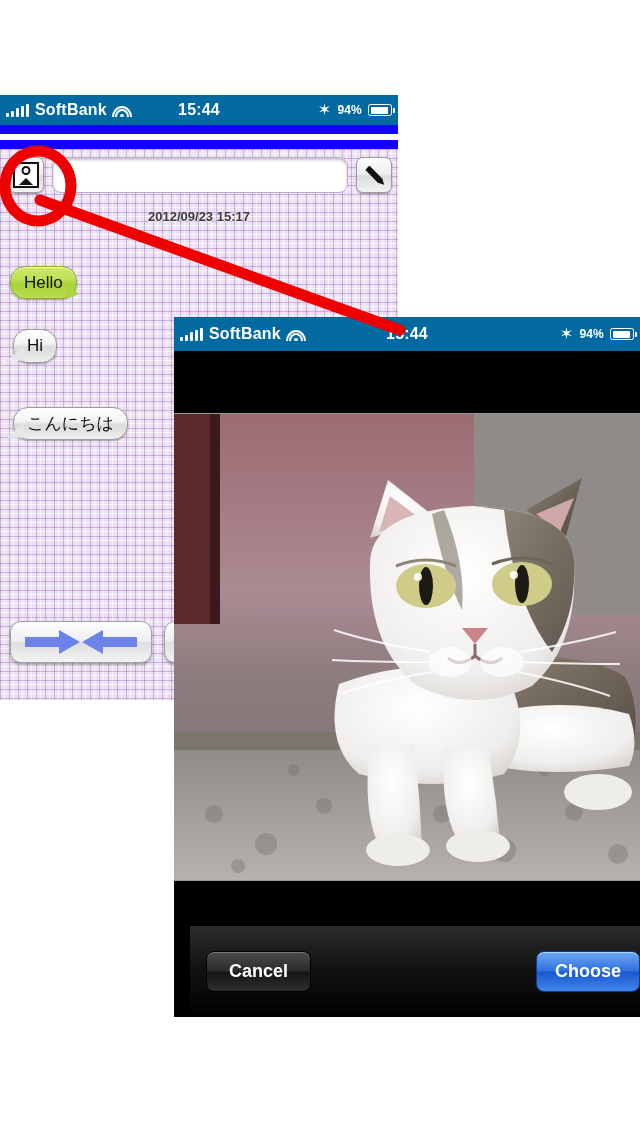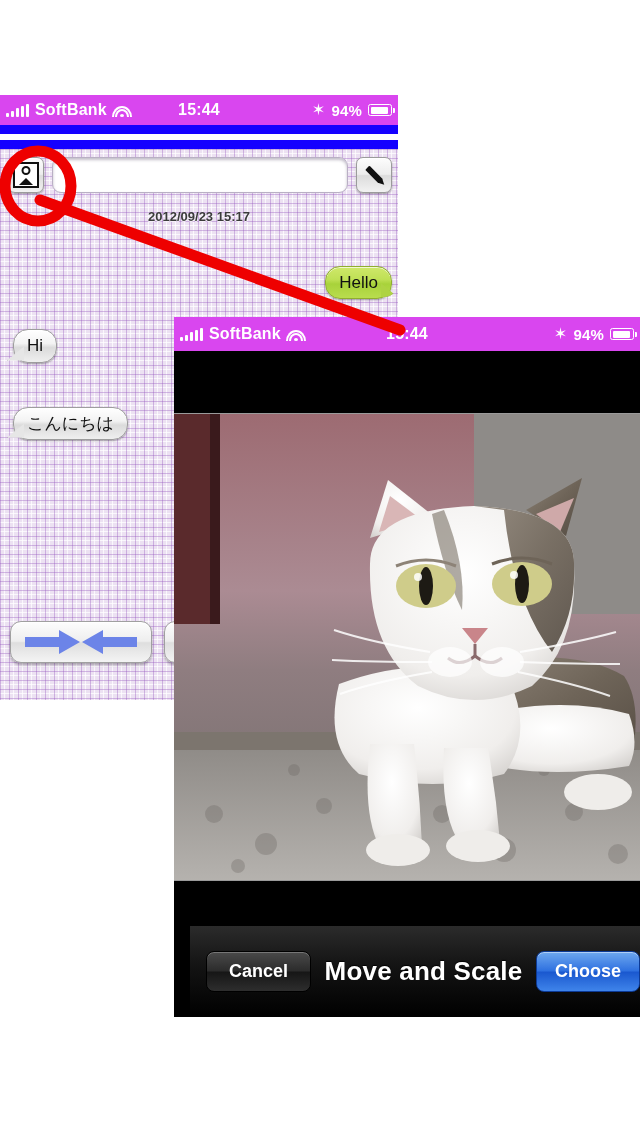--- a/index.html
+++ b/index.html
@@ -2,39 +2,39 @@
 <html><head>
 <meta charset="utf-8">
 <style>
   html,body{margin:0;padding:0;background:#ffffff;}
   body{width:640px;height:1136px;position:relative;overflow:hidden;
        font-family:"Liberation Sans","DejaVu Sans",sans-serif;}
 
   
   #screen1{position:absolute;left:0;top:95px;width:398px;height:605px;overflow:hidden;background:#fff;}
 
-  .statusbar{position:relative;height:30px;background:#d946ef;color:#fff;
+  .statusbar{position:relative;height:30px;background:#0369a1;color:#fff;
              display:flex;align-items:center;font-size:16px;font-weight:bold;letter-spacing:.2px;}
   .sb-left{display:flex;align-items:center;gap:6px;padding-left:6px;}
   .sb-center{position:absolute;left:0;right:0;text-align:center;font-size:16px;font-weight:bold;}
   .sb-right{margin-left:auto;display:flex;align-items:center;gap:6px;padding-right:6px;position:relative;z-index:2;}
   .bars{display:flex;align-items:flex-end;gap:2px;height:13px;}
   .bars i{display:block;width:3px;background:#fff;border-radius:1px;}
   .bars i:nth-child(1){height:4px}.bars i:nth-child(2){height:6px}
   .bars i:nth-child(3){height:9px}.bars i:nth-child(4){height:11px}
   .bars i:nth-child(5){height:13px}
   .carrier{font-size:16px;font-weight:bold;}
   .wifi{width:18px;height:14px;position:relative;display:inline-block;}
   .wifi span{position:absolute;left:50%;bottom:0;transform:translateX(-50%);
              border:2px solid #fff;border-bottom:none;border-radius:50% 50% 0 0/100% 100% 0 0;}
   .wifi span.a{width:16px;height:9px;opacity:1;}
   .wifi span.b{width:10px;height:6px;}
   .wifi span.c{width:4px;height:3px;background:#fff;border:none;border-radius:50%;height:3px;}
   .bt{font-size:16px;font-weight:bold;line-height:1;}
-  .pct{font-size:15px;font-weight:bold;}
+  .pct{font-size:12px;font-weight:bold;}
   .batt{width:24px;height:12px;border:1.5px solid #fff;border-radius:2.5px;position:relative;
         box-sizing:border-box;padding:1.5px;}
   .batt::after{content:"";position:absolute;right:-4px;top:3px;width:2px;height:5px;background:#fff;border-radius:0 1px 1px 0;}
   .batt i{display:block;height:100%;width:94%;background:#fff;border-radius:1px;}
 
   .bluebar{height:9px;background:#1500ff;}
   .whitegap{height:6px;background:#fff;}
 
   .chatwrap{position:relative;height:560px;
      background-color:#ece1f2;
@@ -62,21 +62,21 @@
   .pencil-ic{width:22px;height:22px;position:relative;}
   .pencil-ic i{position:absolute;left:2px;top:2px;width:6px;height:19px;background:#111;
      transform:rotate(-45deg);transform-origin:50% 50%;left:8px;top:1px;border-radius:1px;}
   .pencil-ic i::after{content:"";position:absolute;left:0;bottom:-5px;border-left:3px solid transparent;
      border-right:3px solid transparent;border-top:6px solid #111;}
 
   .datestamp{text-align:center;font-size:13px;font-weight:bold;color:#3b3b3b;margin-top:10px;
      text-shadow:0 1px 0 rgba(255,255,255,.8);}
 
   .row{display:flex;padding:0 10px;margin-top:16px;}
-  .row.right{justify-content:flex-end;padding-right:6px;margin-top:42px;}
+  .row.right{padding-right:6px;margin-top:42px;}
   .row.left{justify-content:flex-start;padding-left:13px;}
 
   .bubble{position:relative;padding:5px 13px;border-radius:15px;font-size:17px;color:#111;
      max-width:260px;line-height:1.25;}
   .bubble.green{background:linear-gradient(180deg,#cfe86a 0%,#bfe055 40%,#a8d23a 55%,#b9dd4e 100%);
      border:1px solid #8fae2e;box-shadow:0 1px 2px rgba(0,0,0,.35),inset 0 1px 0 rgba(255,255,255,.7);}
   .bubble.green::after{content:"";position:absolute;right:-7px;bottom:1px;width:16px;height:14px;
      background:#aed343;border-radius:0 0 14px 0;
      clip-path:polygon(0 0,100% 100%,0 100%);border-right:1px solid #8fae2e;}
   .bubble.grey{background:linear-gradient(180deg,#ffffff 0%,#f3f3f3 42%,#dbdbdb 55%,#efefef 100%);
@@ -308,21 +308,20 @@
           <path d="M346 238 Q406 228 442 218"></path>
           <path d="M346 248 Q406 250 446 250"></path>
           <path d="M344 258 Q402 270 436 282"></path>
         </g>
       </svg>
     </div>
   </div>
 
   <div class="ms-toolbar">
     <div class="btn-cancel">Cancel</div>
-    <div class="ms-title">Move and Scale</div>
     <div class="btn-choose">Choose</div>
   </div>
 </div>
 
 <svg id="annot" viewBox="0 0 640 1136">
   <line x1="40" y1="200" x2="400" y2="330" stroke="#ee0000" stroke-width="11" stroke-linecap="round"></line>
   <ellipse cx="38" cy="186" rx="33" ry="35" fill="none" stroke="#ee0000" stroke-width="11"></ellipse>
 </svg>
 
 </body></html>

